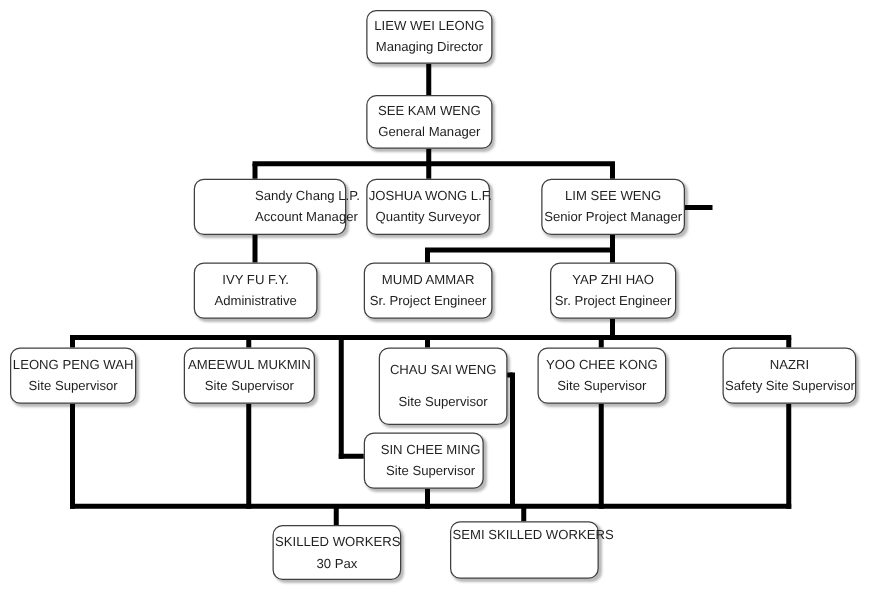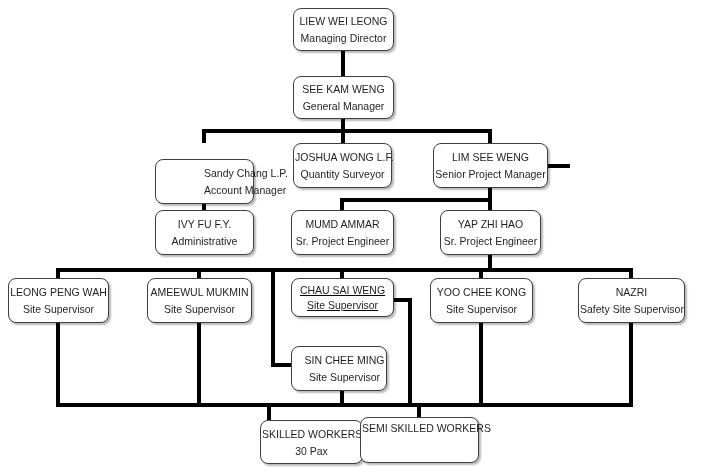--- a/index.html
+++ b/index.html
@@ -79,21 +79,21 @@
     <div class="conn" style="left: 267px; top: 405px; width: 4px; height: 15px;"></div>
     <div class="conn" style="left: 417px; top: 405px; width: 4px; height: 12px;"></div>
     <div class="node" style="left: 293px; top: 8px; width: 101px; height: 43px;">
       <span class="name">LIEW WEI LEONG</span>
       <span class="role">Managing Director</span>
     </div>
     <div class="node" style="left: 293px; top: 76px; width: 101px; height: 43px;">
       <span class="name">SEE KAM WENG</span>
       <span class="role">General Manager</span>
     </div>
-    <div class="node" style="left: 155px; top: 159px; width: 99px; height: 45px; padding-left: 48px;">
+    <div class="node" style="left: 155px; top: 143px; width: 122px; height: 45px; padding-left: 48px;">
       <span class="name">Sandy Chang L.P.</span>
       <span class="role">Account Manager</span>
     </div>
     <div class="node" style="left: 293px; top: 143px; width: 99px; height: 45px;">
       <span class="name">JOSHUA WONG L.F.</span>
       <span class="role">Quantity Surveyor</span>
     </div>
     <div class="node" style="left: 433px; top: 143px; width: 115px; height: 45px;">
       <span class="name">LIM SEE WENG</span>
       <span class="role">Senior Project Manager</span>
@@ -111,37 +111,37 @@
       <span class="role">Sr. Project Engineer</span>
     </div>
     <div class="node" style="left: 8px; top: 278px; width: 101px; height: 45px;">
       <span class="name">LEONG PENG WAH</span>
       <span class="role">Site Supervisor</span>
     </div>
     <div class="node" style="left: 147px; top: 278px; width: 105px; height: 45px;">
       <span class="name">AMEEWUL MUKMIN</span>
       <span class="role">Site Supervisor</span>
     </div>
-    <div class="node" style="left: 291px; top: 278px; width: 103px; height: 39px; text-decoration: underline;">
+    <div class="node" style="left: 303px; top: 278px; width: 103px; height: 62px;">
       <span class="name">CHAU SAI WENG</span>
       <span class="role">Site Supervisor</span>
     </div>
     <div class="node" style="left: 430px; top: 278px; width: 103px; height: 45px;">
       <span class="name">YOO CHEE KONG</span>
       <span class="role">Site Supervisor</span>
     </div>
     <div class="node" style="left: 578px; top: 278px; width: 107px; height: 45px;">
       <span class="name">NAZRI</span>
       <span class="role">Safety Site Supervisor</span>
     </div>
     <div class="node" style="left: 291px; top: 346px; width: 96px; height: 45px; padding-left: 12px;">
       <span class="name">SIN CHEE MING</span>
       <span class="role">Site Supervisor</span>
     </div>
-    <div class="node" style="left: 218px; top: 420px; width: 103px; height: 44px; margin-left: 42px;">
+    <div class="node" style="left: 218px; top: 420px; width: 103px; height: 44px;">
       <span class="name">SKILLED WORKERS</span>
       <span class="role">30 Pax</span>
     </div>
     <div class="node" style="left: 360px; top: 417px; width: 119px; height: 46px; gap: 44px;">
       <span class="name">SEMI SKILLED WORKERS</span>
       <span class="role">68 Pax</span>
     </div>
   </div>
 
 </body></html>

